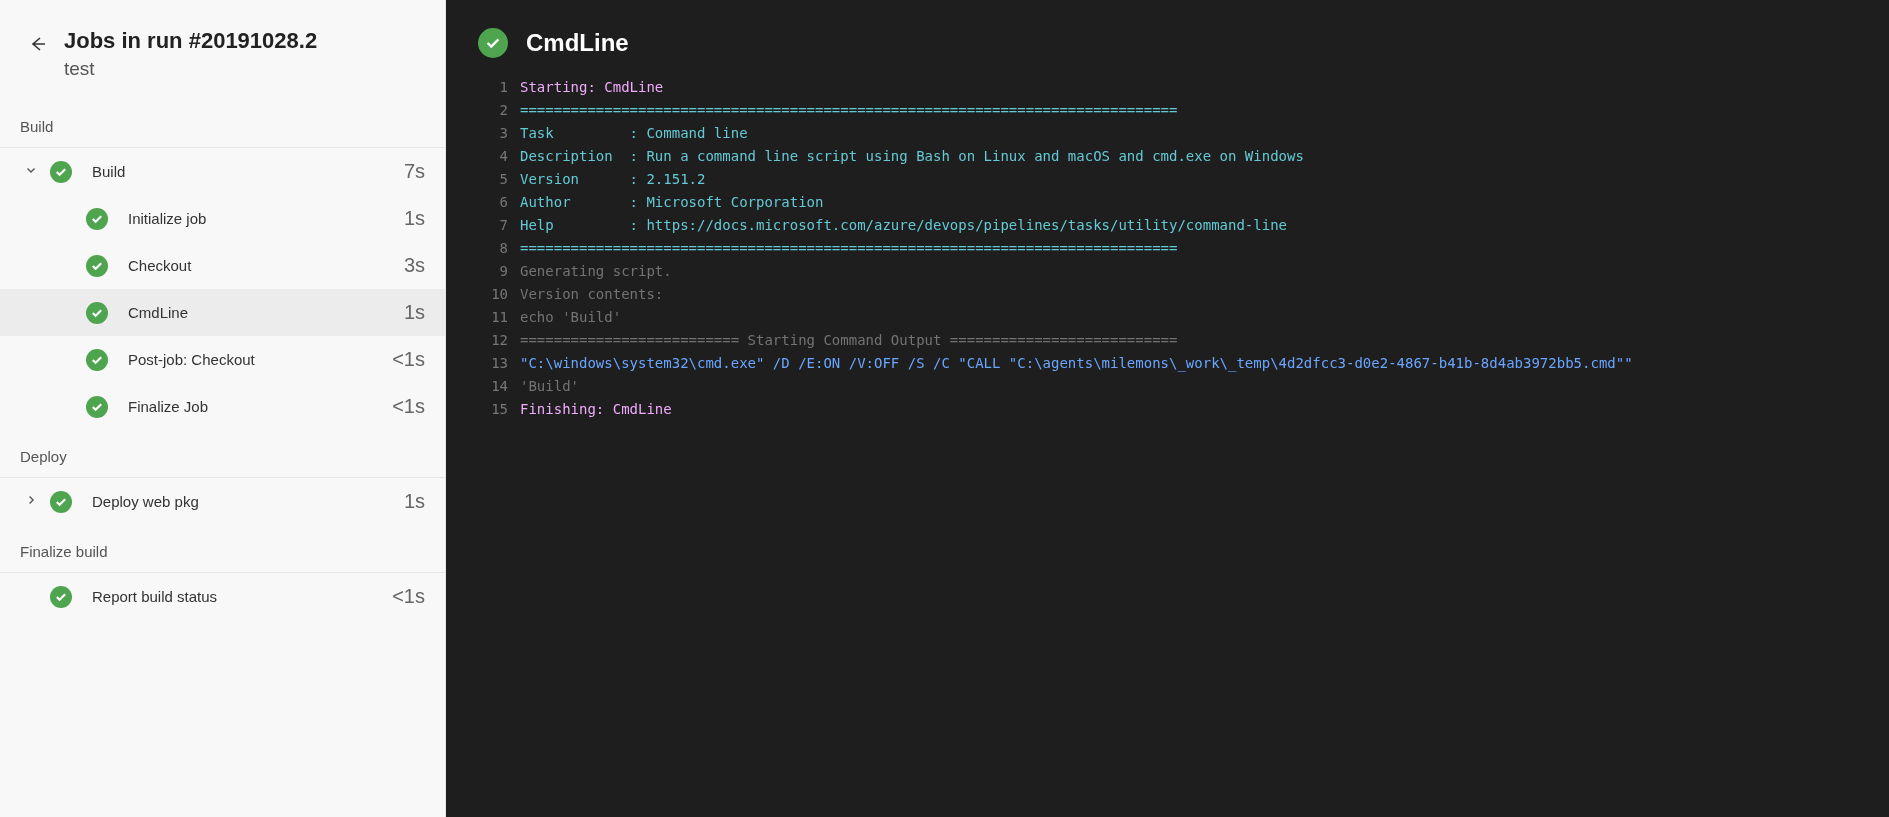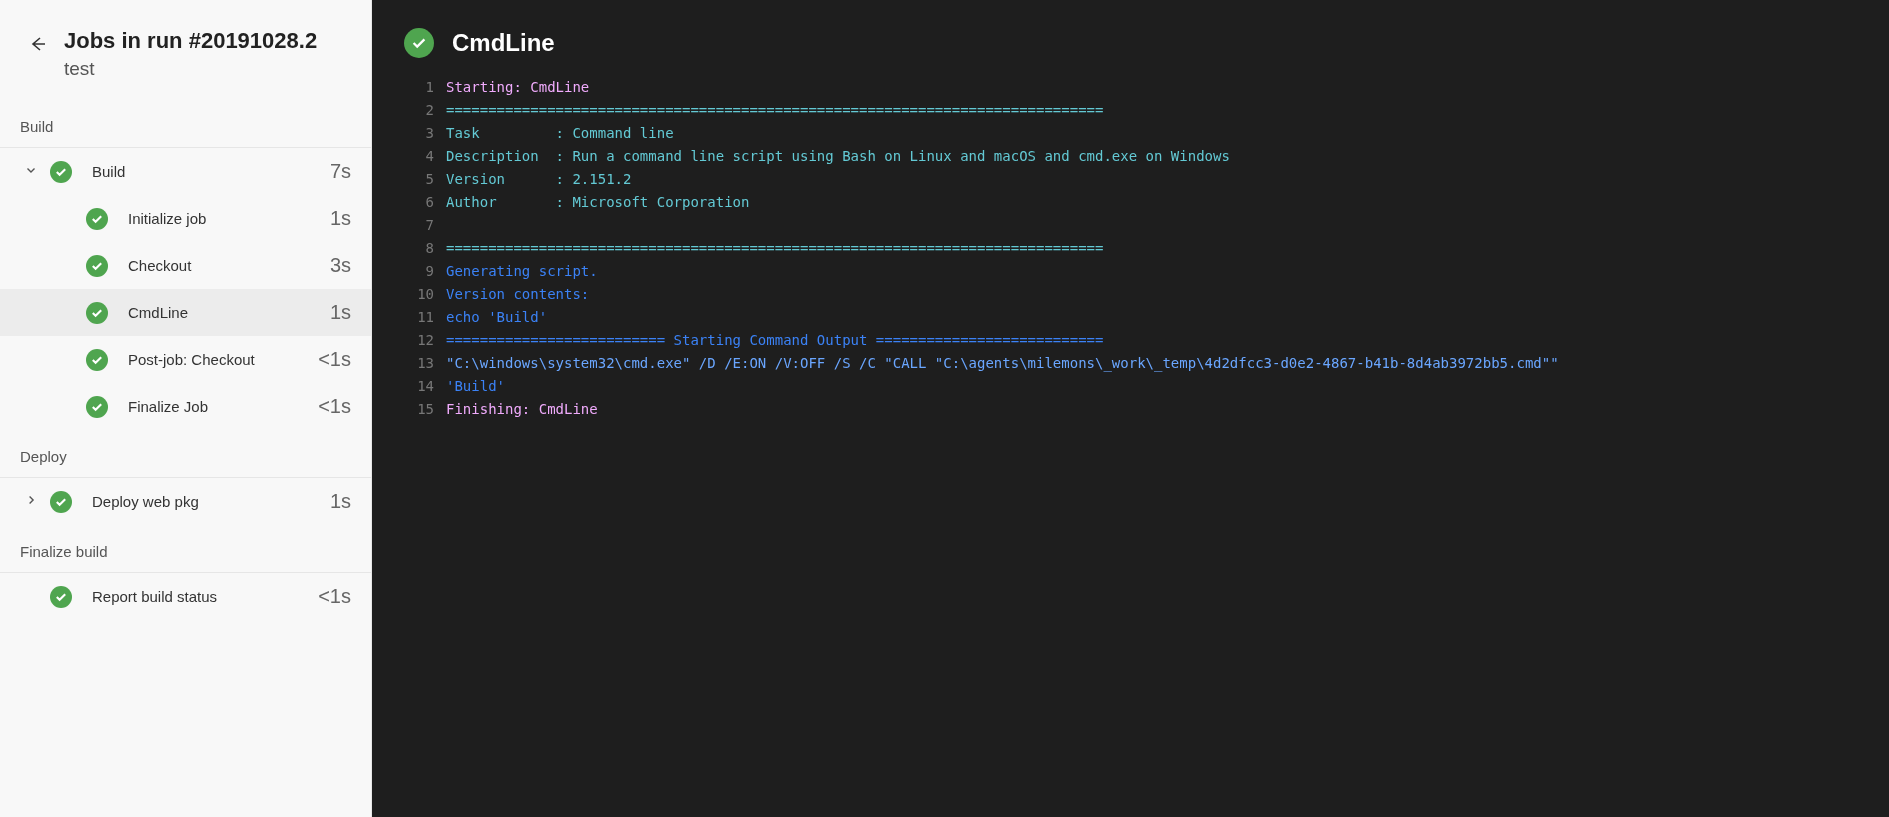--- a/index.html
+++ b/index.html
@@ -6,21 +6,21 @@
 html, body { height: 100%; }
 body {
   font-family: "Segoe UI", -apple-system, BlinkMacSystemFont, sans-serif;
   display: flex;
   overflow: hidden;
   background: #fff;
 }
 
 
 .sidebar {
-  width: 372px;
+  width: 446px;
   background: #f8f8f8;
   border-right: 1px solid #e6e6e6;
   overflow-y: auto;
 }
 .sidebar-header {
   display: flex;
   align-items: flex-start;
   gap: 12px;
   padding: 28px 20px 20px 24px;
 }
@@ -92,21 +92,21 @@
 .log-area { padding-left:32px; }
 .log-line { display:flex; line-height:23px; }
 .log-line .lineno {
   width:42px; text-align:right; padding-right:12px; color:#777;
   user-select:none;
 }
 .log-line .content { white-space:pre; }
 .tok-green  { color:#f0abfc; }
 .tok-cyan   { color:#63c9d4; }
 .tok-blue   { color:#6aa6ff; }
-.tok-plain  { color:#3b82f6; }
+.tok-plain  { color:#737373; }
 </style>
 </head>
 <body>
 
 <aside class="sidebar">
   <div class="sidebar-header">
     <button class="back-btn">
       <svg width="20" height="20" viewBox="0 0 20 20" fill="none" stroke="currentColor" stroke-width="1.6">
           <path d="M12 4 L5 10 L12 16 M5 10 H17"></path>
         </svg>
@@ -260,20 +260,21 @@
       <div class="log-line">
         <span class="lineno">5</span>
         <span class="content"><span class="tok-cyan">Version      : 2.151.2</span></span>
       </div>
       <div class="log-line">
         <span class="lineno">6</span>
         <span class="content"><span class="tok-cyan">Author       : Microsoft Corporation</span></span>
       </div>
       <div class="log-line">
         <span class="lineno">7</span>
+        <span class="content"><span class="tok-cyan">Help         : https://docs.microsoft.com/azure/devops/pipelines/tasks/utility/command-line</span></span>
       </div>
       <div class="log-line">
         <span class="lineno">8</span>
         <span class="content"><span class="tok-cyan">==============================================================================</span></span>
       </div>
       <div class="log-line">
         <span class="lineno">9</span>
         <span class="content"><span class="tok-plain">Generating script.</span></span>
       </div>
       <div class="log-line">

